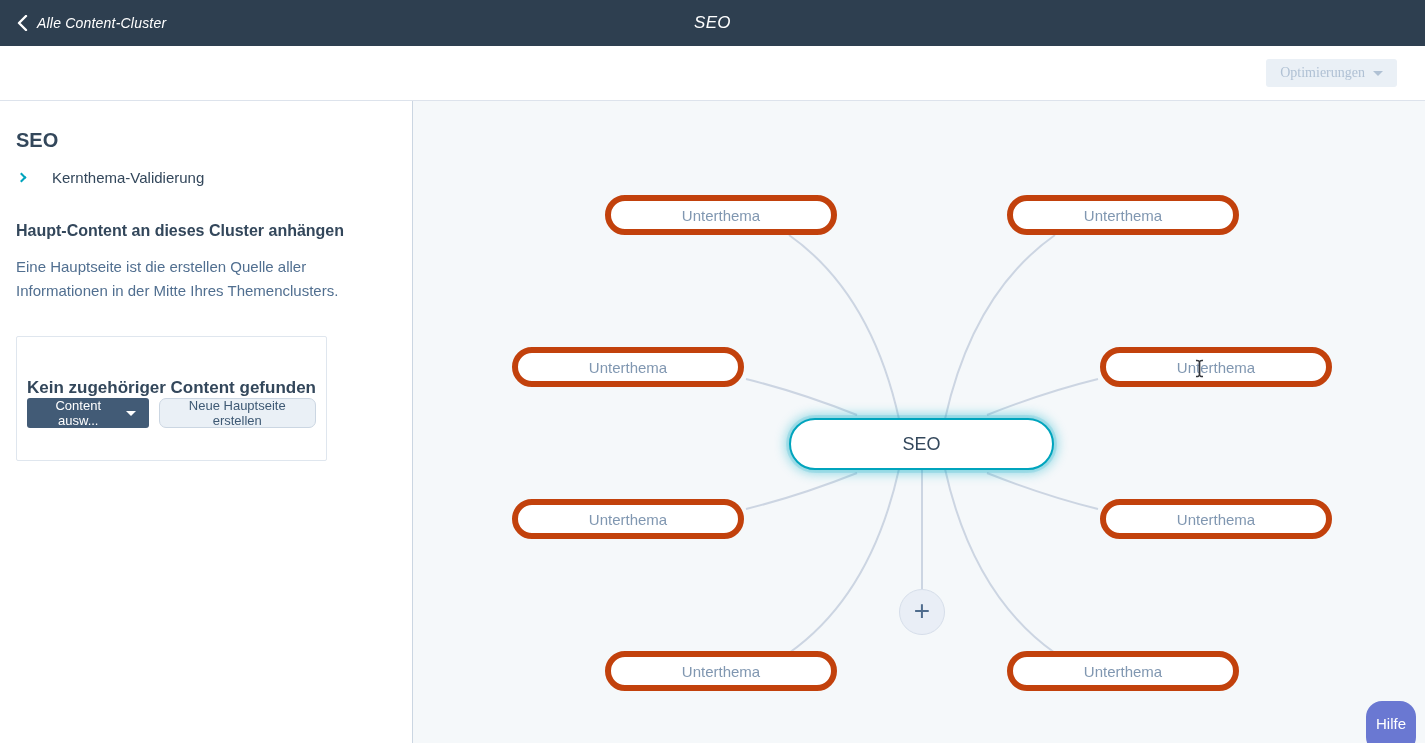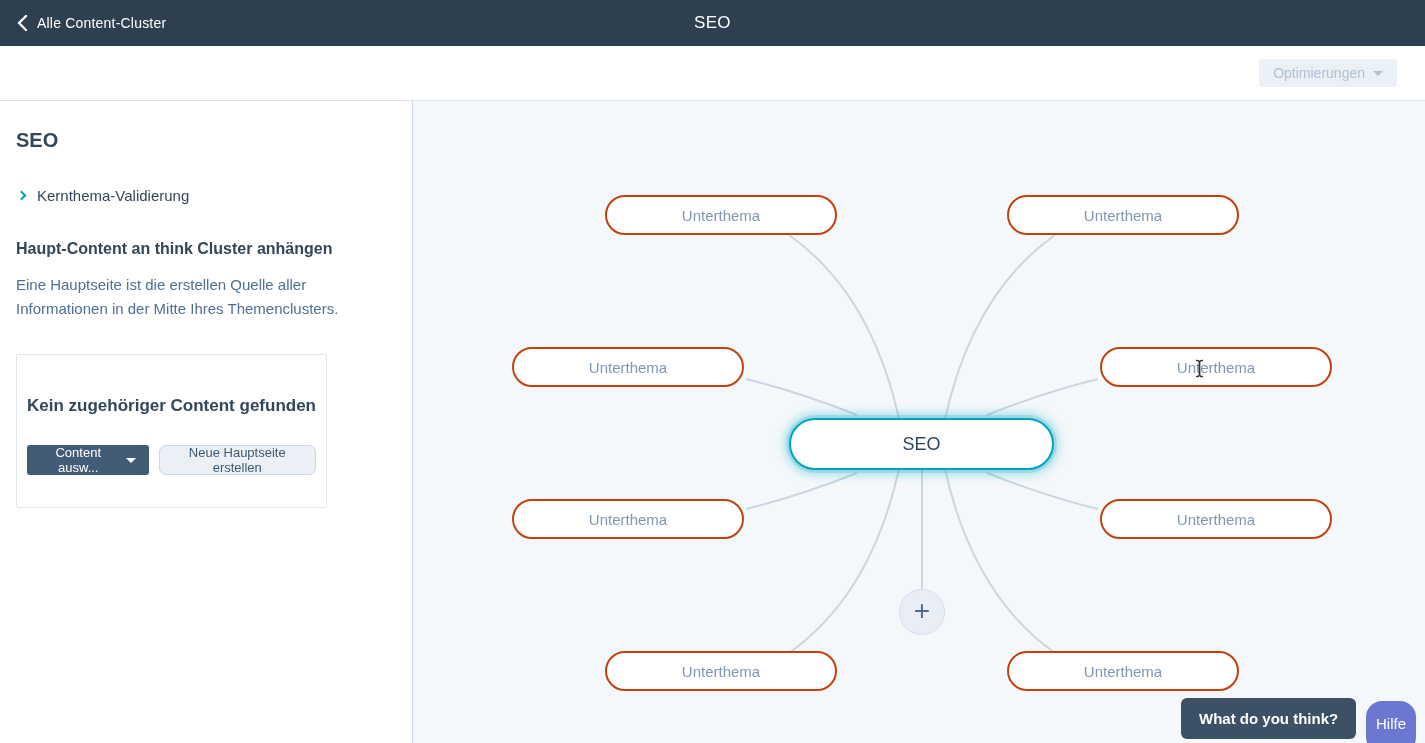--- a/index.html
+++ b/index.html
@@ -8,89 +8,89 @@
     font-family: "Liberation Sans", "DejaVu Sans", sans-serif;
     color: #33475b;
     background: #fff;
     overflow: hidden;
   }
   .page { position: relative; width: 1425px; height: 743px; overflow: hidden; }
 
   
   .topbar {
     position: relative; height: 46px; background: #2e3f50;
-    display: flex; align-items: center; padding: 0 16px;
+    display: flex; align-items: center; padding: 0 16px; font-style: italic;
   }
   .back-link { display: flex; align-items: center; gap: 9px; color: #ffffff; cursor: pointer; }
   .back-link svg { display: block; }
   .back-label { font-size: 14px; letter-spacing: .2px; }
   .topbar-title {
     position: absolute; left: 0; right: 0; text-align: center;
     color: #ffffff; font-size: 17px; letter-spacing: .3px;
   }
 
   
   .toolbar {
     height: 55px; background: #ffffff; border-bottom: 1px solid #dde3ec;
     display: flex; align-items: center; justify-content: flex-end; padding-right: 28px;
   }
   .btn-disabled {
     background: #eaf0f6; color: #b0c1d4; border: none; border-radius: 3px;
     height: 28px; padding: 0 14px; font-size: 14px;
     display: inline-flex; align-items: center; gap: 8px;
-    font-family: Liberation Sans, sans-serif;
+    font-family: Liberation Serif, serif;
   }
   .caret-down {
     width: 0; height: 0; border-left: 5px solid transparent;
     border-right: 5px solid transparent; border-top: 5px solid currentColor;
     display: inline-block;
   }
 
   
   .content { display: flex; height: 642px; }
   .sidebar {
     width: 413px; min-width: 413px; background: #ffffff;
     border-right: 1px solid #cbd6e2; padding: 28px 24px 0 16px;
   }
   .sidebar-title { font-size: 20px; font-weight: bold; color: #33475b; }
-  .validation-row { display: flex; align-items: center; gap: 12px; margin-top: 35px; cursor: pointer; }
+  .validation-row { display: flex; align-items: center; gap: 27px; margin-top: 17px; cursor: pointer; }
   .chev-right {
     width: 7px; height: 7px; border-top: 2px solid #00a4bd; border-right: 2px solid #00a4bd;
     transform: rotate(45deg); display: inline-block; margin-left: 2px;
   }
   .validation-label { font-size: 15px; color: #33475b; }
   .attach-heading { margin-top: 36px; font-size: 16px; font-weight: bold; color: #33475b; }
   .attach-desc { margin-top: 15px; font-size: 15px; line-height: 24px; color: #516f90; width: 345px; }
 
   .empty-card {
     margin-top: 33px; width: 311px; background: #ffffff;
     border: 1px solid #dfe6ee; border-radius: 2px; text-align: center;
     padding: 41px 10px 32px;
   }
   .empty-card-heading { font-size: 17px; font-weight: bold; color: #33475b; }
-  .empty-card-buttons { margin-top: 29px; display: flex; justify-content: center; gap: 10px; }
+  .empty-card-buttons { display: flex; justify-content: center; gap: 10px; }
   .btn-primary {
     background: #425b76; color: #ffffff; border: none; border-radius: 3px;
     height: 30px; padding: 0 13px; font-size: 13px;
     display: inline-flex; align-items: center; gap: 9px; cursor: pointer;
     font-family: inherit;
   }
   .btn-secondary {
     background: #eaf0f6; color: #3e5974; border: 1px solid #cbd6e2; border-radius: 7px;
     height: 30px; padding: 0 12px; font-size: 13px;
     display: inline-flex; align-items: center; cursor: pointer;
     font-family: inherit;
   }
 
   
   .diagram { position: relative; flex: 1; background: #f5f8fa; overflow: hidden; }
   .connector-svg { position: absolute; left: 0; top: 0; }
   .node {
     position: absolute; width: 232px; height: 40px; border-radius: 20px;
-    background: #ffffff; border: 2px solid #c2410c;
+    background: #ffffff; border: 6px solid #c2410c;
     display: flex; align-items: center; justify-content: center;
     font-size: 15px; color: #8097b1; cursor: pointer;
   }
   .center-node {
     position: absolute; left: 376px; top: 317px; width: 265px; height: 52px;
     border-radius: 26px; background: #ffffff; border: 2px solid #00a4bd;
     box-shadow: 0 0 0 3px rgba(0,164,189,0.14), 0 0 12px 3px rgba(0,172,199,0.45);
     display: flex; align-items: center; justify-content: center;
     font-size: 18px; color: #33475b; cursor: pointer;
   }
@@ -144,21 +144,21 @@
   <div class="content">
 
     <aside class="sidebar">
       <h1 class="sidebar-title">SEO</h1>
 
       <div class="validation-row">
         <span class="chev-right"></span>
         <span class="validation-label">Kernthema-Validierung</span>
       </div>
 
-      <h2 class="attach-heading">Haupt-Content an think Cluster anhängen</h2>
+      <h2 class="attach-heading">Haupt-Content an dieses Cluster anhängen</h2>
       <p class="attach-desc">Eine Hauptseite ist die erstellen Quelle aller Informationen in der Mitte Ihres Themenclusters.</p>
 
       <div class="empty-card">
         <div class="empty-card-heading">Kein zugehöriger Content gefunden</div>
         <div class="empty-card-buttons">
           <button class="btn-primary">
             <span>Content ausw...</span>
             <span class="caret-down"></span>
           </button>
           <button class="btn-secondary">
@@ -221,16 +221,15 @@
         <svg width="11" height="19" viewBox="0 0 11 19">
           <g stroke="#32353b" stroke-width="1.4" fill="none">
             <path d="M2 1.5 Q5.5 1 5.5 4 L5.5 15 Q5.5 18 2 17.5"></path>
             <path d="M9 1.5 Q5.5 1 5.5 4 L5.5 15 Q5.5 18 9 17.5"></path>
           </g>
         </svg>
       </span>
     </main>
   </div>
 
-  <button class="feedback-btn">What do you think?</button>
   <button class="help-btn">Hilfe</button>
 
 </div>
 
 </body></html>

